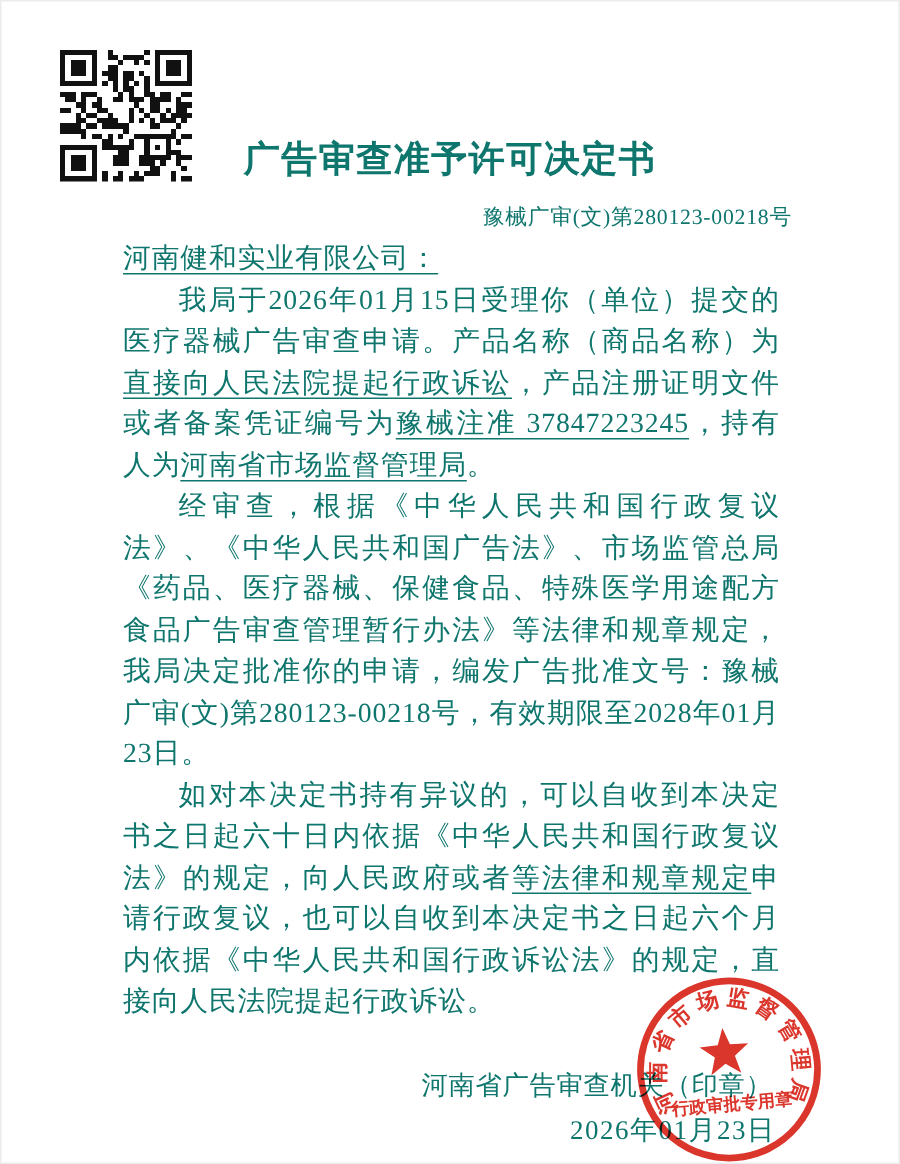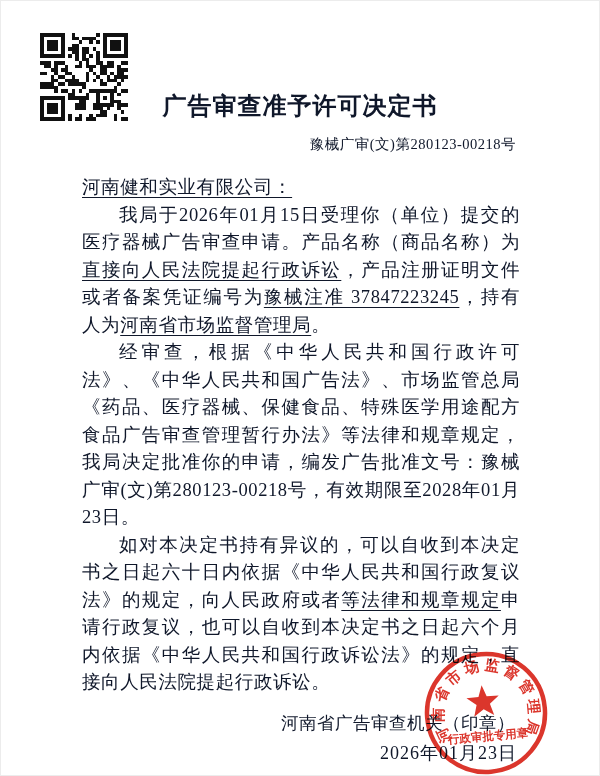--- a/index.html
+++ b/index.html
@@ -3,21 +3,21 @@
 <meta charset="utf-8">
 <style>
   html, body { margin: 0; padding: 0; background: #ffffff; }
   .page {
     position: relative;
     width: 600px;
     height: 776px;
     background: #ffffff;
     overflow: hidden;
     font-family: "Liberation Serif", "DejaVu Serif", serif;
-    color: #0f172a;
+    color: #0f766e;
     box-shadow: inset 0 0 0 1px #ececec;
   }
   .qr {
     position: absolute;
     left: 40px;
     top: 33px;
     width: 88px;
     height: 88px;
   }
   .title {
@@ -27,28 +27,28 @@
     width: 100%;
     margin: 0;
     text-align: center;
     font-size: 24px;
     font-weight: bold;
     letter-spacing: 1px;
   }
   .docno {
     position: absolute;
     top: 135px;
-    right: 84px;
+    right: 72px;
     font-size: 14.5px;
     letter-spacing: 0.5px;
   }
   .bodytext {
     position: absolute;
     left: 82px;
-    top: 174px;
+    top: 160px;
     width: 438px;
     font-size: 18.5px;
     line-height: 27.5px;
     letter-spacing: 0.6px;
     text-align: justify;
   }
   .bodytext p { margin: 0; text-indent: 2em; }
   .bodytext p.salutation { text-indent: 0; }
   .u {
     text-decoration: underline;
@@ -286,21 +286,21 @@
         <rect x="18" y="18" width="1" height="1"></rect>
       </svg></div>
 
   <h1 class="title">广告审查准予许可决定书</h1>
 
   <div class="docno">豫械广审(文)第280123-00218号</div>
 
   <div class="bodytext">
     <p class="salutation"><span class="u">河南健和实业有限公司：</span></p>
     <p><span>我局于2026年01月15日受理你（单位）提交的医疗器械广告审查申请。产品名称（商品名称）为</span><span class="u">直接向人民法院提起行政诉讼</span><span>，产品注册证明文件或者备案凭证编号为</span><span class="u">豫械注准 37847223245</span><span>，持有人为</span><span class="u">河南省市场监督管理局</span><span>。</span></p>
-    <p><span>经审查，根据《中华人民共和国行政许可法》、《中华人民共和国广告法》、市场监管总局《药品、医疗器械、保健食品、特殊医学用途配方食品广告审查管理暂行办法》等法律和规章规定，我局决定批准你的申请，编发广告批准文号：豫械广审(文)第280123-00218号，有效期限至2028年01月23日。</span></p>
+    <p><span>经审查，根据《中华人民共和国行政复议法》、《中华人民共和国广告法》、市场监管总局《药品、医疗器械、保健食品、特殊医学用途配方食品广告审查管理暂行办法》等法律和规章规定，我局决定批准你的申请，编发广告批准文号：豫械广审(文)第280123-00218号，有效期限至2028年01月23日。</span></p>
     <p><span>如对本决定书持有异议的，可以自收到本决定书之日起六十日内依据《中华人民共和国行政复议法》的规定，向人民政府或者</span><span class="u">等法律和规章规定</span><span>申请行政复议，也可以自收到本决定书之日起六个月内依据《中华人民共和国行政诉讼法》的规定，直接向人民法院提起行政诉讼。</span></p>
   </div>
 
   <div class="signer">河南省广告审查机关（印章）</div>
   <div class="date">2026年01月23日</div>
 
   <svg class="seal" viewBox="0 0 130 130" aria-hidden="true">
     <circle cx="65" cy="65" r="59" fill="none" stroke-width="4.5" stroke="#d9261c"></circle>
     <path id="sealArc" d="M29.8,89.7 A43,43 0 1 1 100.2,89.7" fill="none"></path>
     <text font-size="14.5" letter-spacing="4.2">

